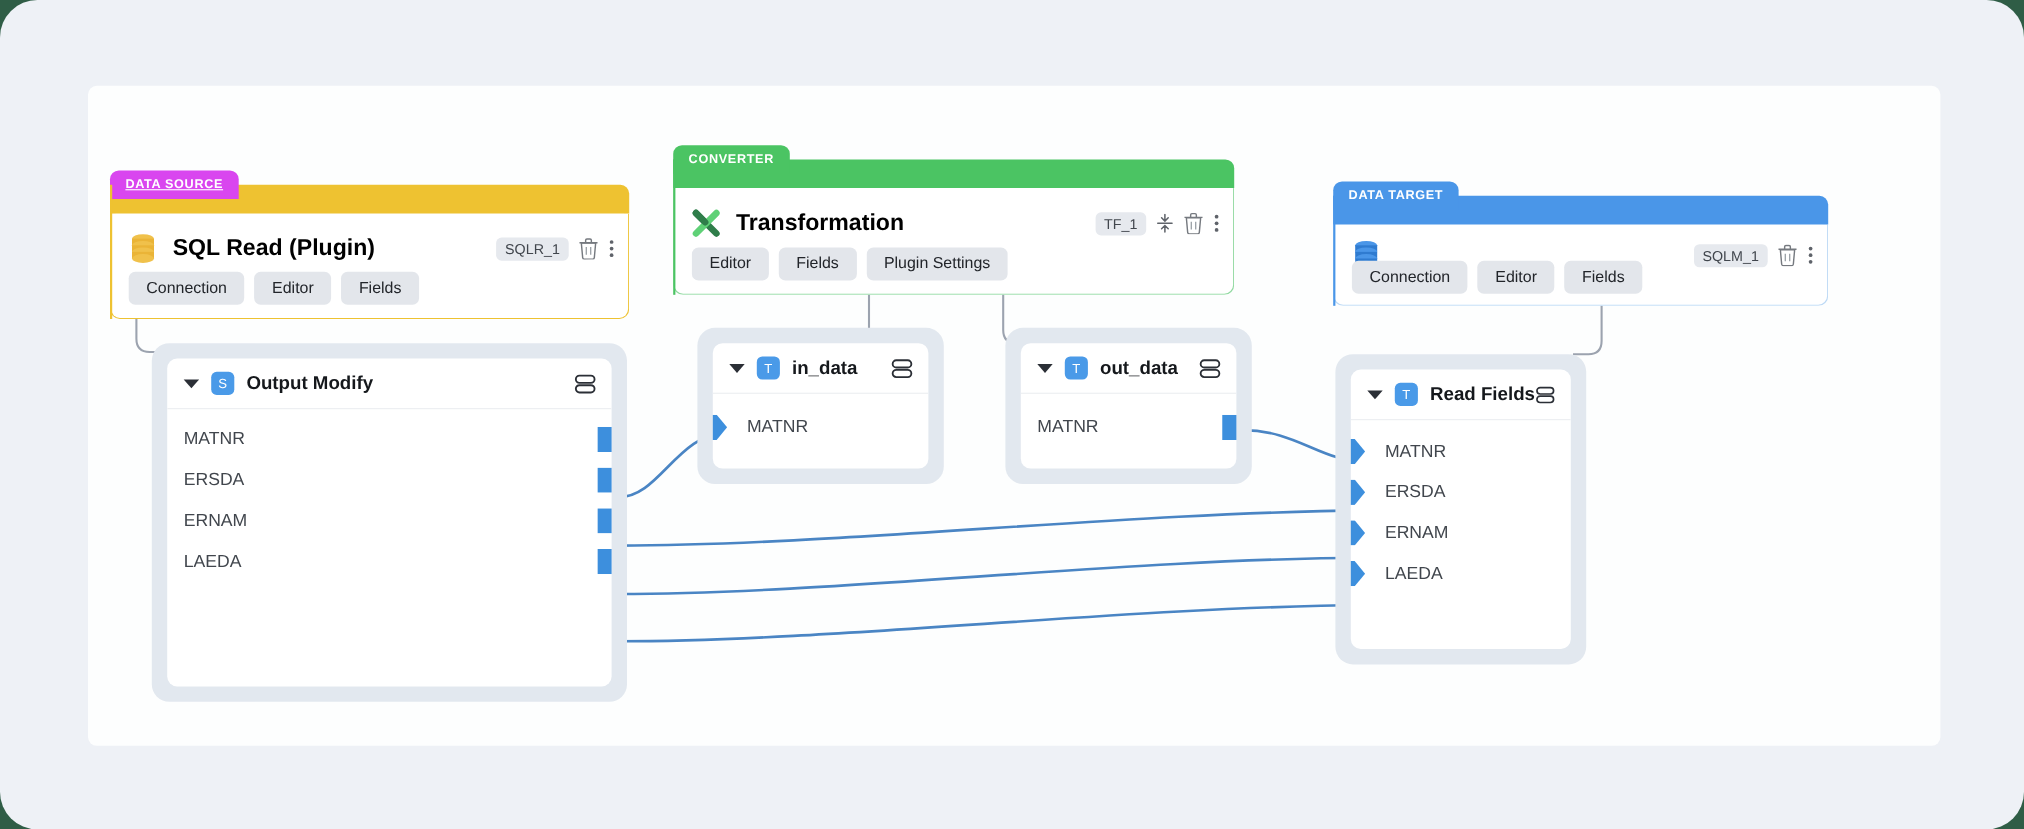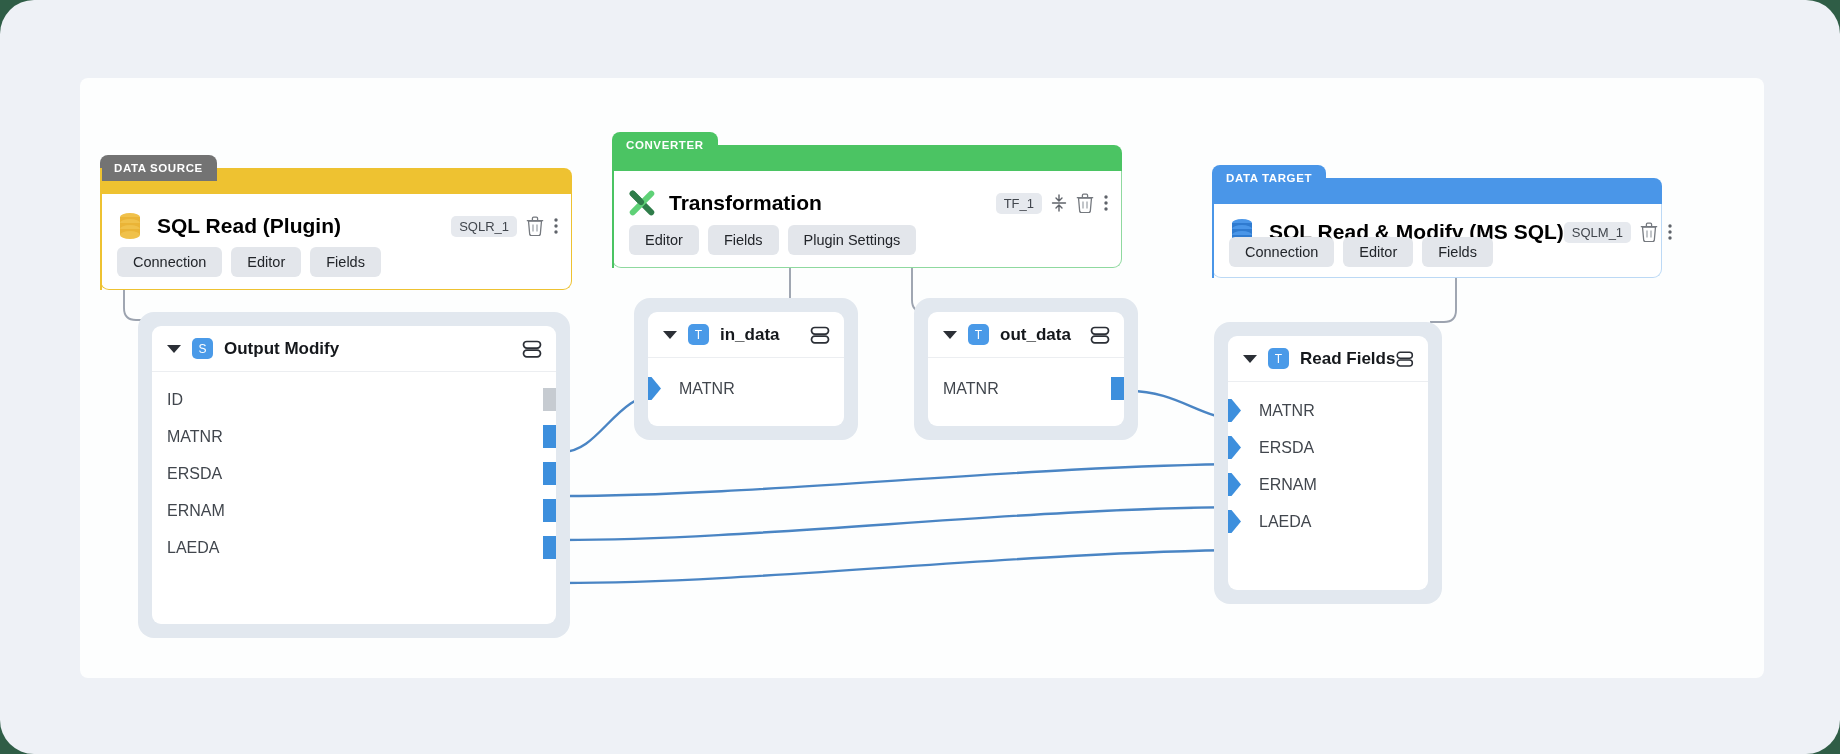--- a/index.html
+++ b/index.html
@@ -239,21 +239,21 @@
 
     <path class="wire" d="M562,452 C600,452 615,394 662,393"></path>
     <path class="wire" d="M1129,391 C1180,391 1200,420 1244,420"></path>
     <path class="wire" d="M562,496 C760,496 1020,466 1244,464"></path>
     <path class="wire" d="M562,540 C760,540 1020,508 1244,507"></path>
     <path class="wire" d="M562,583 C760,583 1020,552 1244,550"></path>
   </svg>
 
   <div class="node" style="left:100px; top:155px; width:472px; height:135px;">
     <div class="node-band" style="background:#eec231;"></div>
-    <div class="node-tab" style="background:#737373;">
+    <div class="node-tab" style="background:#d946ef;text-decoration:underline;">
       <span>DATA SOURCE</span>
     </div>
     <div class="node-left-edge" style="background:#eec231;"></div>
     <div class="node-body" style="border-color:#eec231;">
       <div class="node-title-row">
         <svg class="db-icon" viewBox="0 0 26 28">
           <ellipse cx="13" cy="5" rx="10" ry="4" fill="#f0c14b"></ellipse>
           <rect x="3" y="5" width="20" height="6" fill="#eab437"></rect>
           <ellipse cx="13" cy="11" rx="10" ry="4" fill="#f0c14b"></ellipse>
           <rect x="3" y="11" width="20" height="6" fill="#eab437"></rect>
@@ -335,21 +335,20 @@
       <div class="node-title-row" style="top:6px;">
         <svg class="db-icon" viewBox="0 0 26 28">
           <ellipse cx="13" cy="5" rx="10" ry="4" fill="#4a96e8"></ellipse>
           <rect x="3" y="5" width="20" height="6" fill="#2f7bd0"></rect>
           <ellipse cx="13" cy="11" rx="10" ry="4" fill="#4a96e8"></ellipse>
           <rect x="3" y="11" width="20" height="6" fill="#2f7bd0"></rect>
           <ellipse cx="13" cy="17" rx="10" ry="4" fill="#4a96e8"></ellipse>
           <rect x="3" y="17" width="20" height="6" fill="#2f7bd0"></rect>
           <ellipse cx="13" cy="23" rx="10" ry="4" fill="#4a96e8"></ellipse>
         </svg>
-        <span class="node-title">SQL Read &amp; Modify (MS SQL)</span>
         <div class="node-actions">
           <span class="id-badge">SQLM_1</span>
           <svg width="18" height="20" viewBox="0 0 18 20">
             <path d="M2.5,5 h13 l-1.2,13.2 a1.6,1.6 0 0 1 -1.6,1.4 h-7.4 a1.6,1.6 0 0 1 -1.6,-1.4 Z" fill="none" stroke="#75797f" stroke-width="1.3"></path>
             <path d="M0.8,4.6 h16.4 M6.4,4.4 v-2 a1.2,1.2 0 0 1 1.2,-1.2 h2.8 a1.2,1.2 0 0 1 1.2,1.2 v2" fill="none" stroke="#75797f" stroke-width="1.3"></path>
             <path d="M7,8.6 v7 M11,8.6 v7" stroke="#9aa0a6" stroke-width="1.2"></path>
           </svg>
           <svg width="6" height="20" viewBox="0 0 6 20">
             <circle cx="3" cy="4" r="1.7" fill="#5f636a"></circle>
             <circle cx="3" cy="10" r="1.7" fill="#5f636a"></circle>
@@ -371,24 +370,20 @@
         <span class="caret"></span>
         <span class="type-badge">S</span>
         <span class="panel-title">Output Modify</span>
         <svg class="rows-icon" viewBox="0 0 22 22">
           <rect x="2.5" y="3.5" width="17" height="6.6" rx="3.3" fill="none" stroke="#2b2f36" stroke-width="1.7"></rect>
           <rect x="2.5" y="12.2" width="17" height="6.6" rx="3.3" fill="none" stroke="#2b2f36" stroke-width="1.7"></rect>
         </svg>
       </div>
       <div style="padding-top:9px;">
         <div class="field-row right-port">
-          <span class="field-name pname">ID</span>
-          <span class="port out inactive"></span>
-        </div>
-        <div class="field-row right-port">
           <span class="field-name pname">MATNR</span>
           <span class="port out"></span>
         </div>
         <div class="field-row right-port">
           <span class="field-name pname">ERSDA</span>
           <span class="port out"></span>
         </div>
         <div class="field-row right-port">
           <span class="field-name pname">ERNAM</span>
           <span class="port out"></span>

